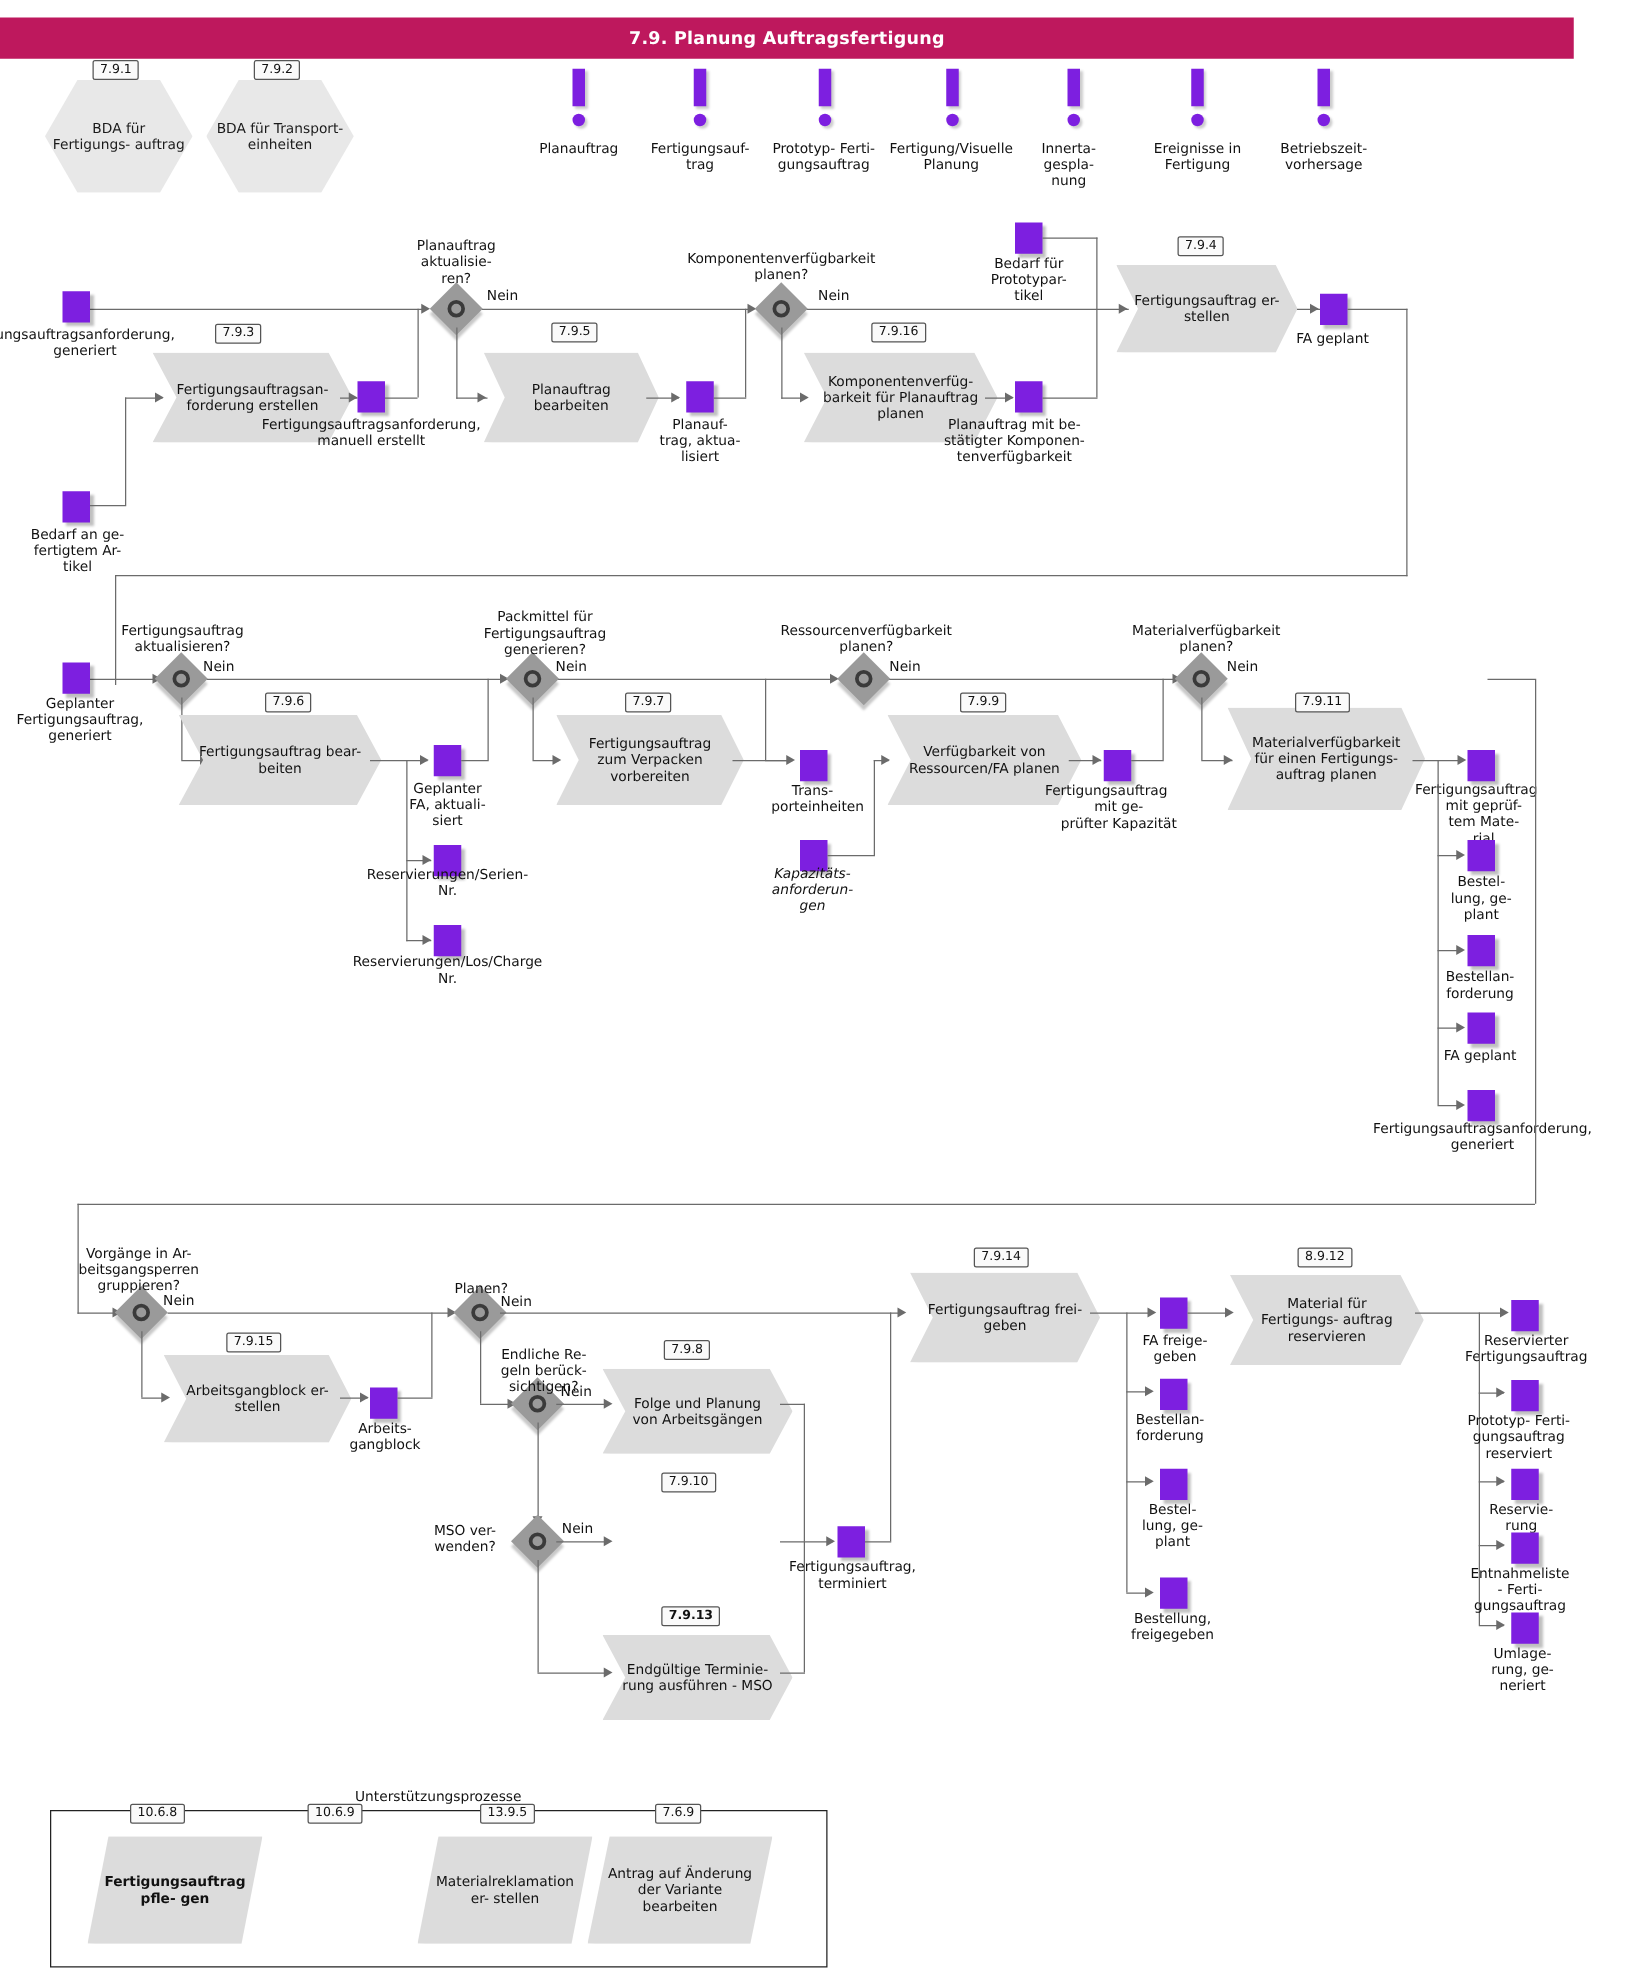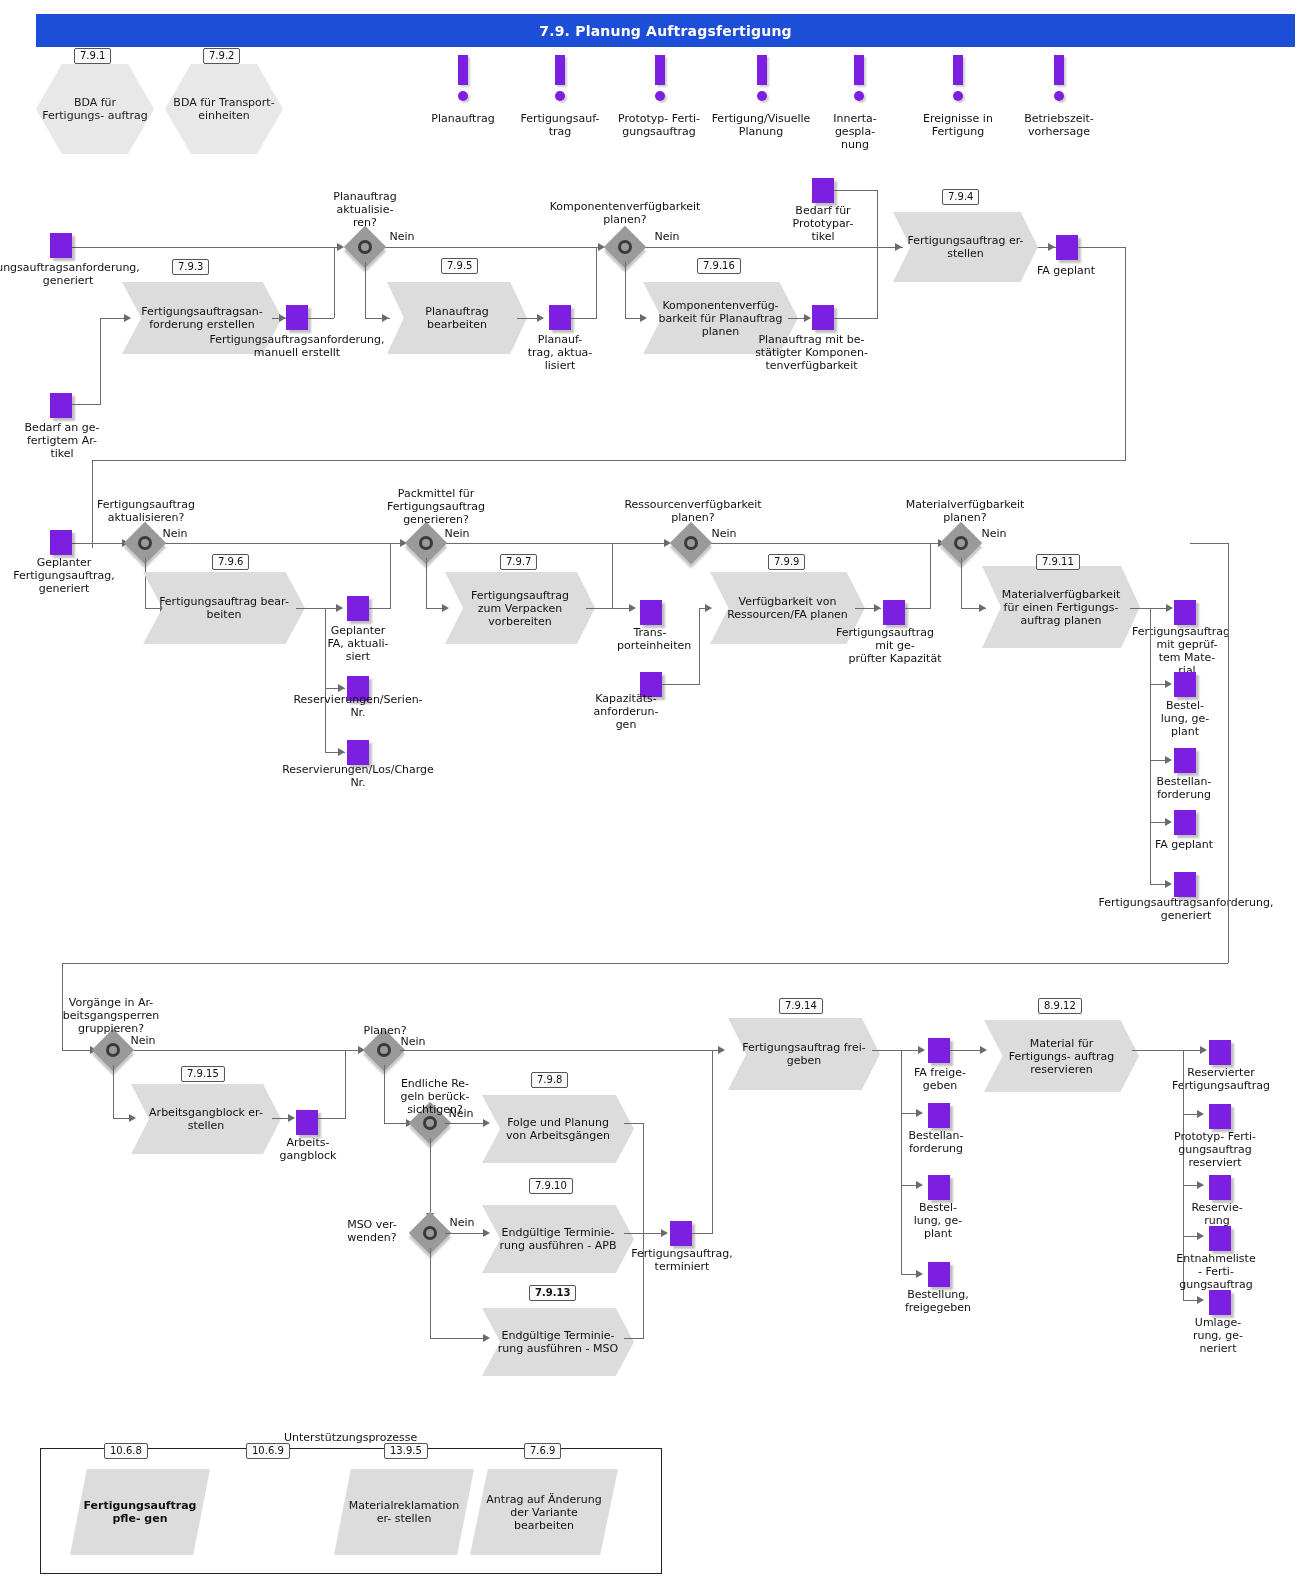--- a/index.html
+++ b/index.html
@@ -1,22 +1,22 @@
 <!DOCTYPE html>
 <html><head>
 <meta charset="utf-8">
 <style>
   html,body{margin:0;padding:0;background:#ffffff;}
   body{font-family:"DejaVu Sans","Liberation Sans",sans-serif;}
   #canvas{position:relative;width:1301px;height:1590px;overflow:hidden;background:#fff;}
 
   
-  .titlebar{position:absolute;left:0;top:14px;width:1259px;height:33px;background:#1d4ed8;
+  .titlebar{position:absolute;left:0;top:14px;width:1259px;height:33px;background:#be185d;
             color:#fff;font-weight:bold;font-size:14px;display:flex;align-items:center;
-            justify-content:center;letter-spacing:.2px;margin-left:36px;}
+            justify-content:center;letter-spacing:.2px;}
 
   
   .n{position:absolute;}
 
   
   .hex{width:118px;height:90px;position:relative;}
   .hex .body{position:absolute;inset:0;background:#e8e8e8;
      clip-path:polygon(22% 0,78% 0,100% 50%,78% 100%,22% 100%,0 50%);
      filter:drop-shadow(4px 4px 2px rgba(0,0,0,.22));}
   .hex .txt{position:absolute;left:0;right:0;top:50%;transform:translateY(-50%);
@@ -354,21 +354,21 @@
 
   <div class="ln hl" style="left:586px;top:608px;width:48px;"></div>
   <div class="arw" style="left:629px;top:604px;"></div>
   <div class="dob" style="left:640px;top:600px;"></div>
   <div class="lbl" style="left:617px;top:626px;width:66px;white-space:pre-line;">Trans-
 porteinheiten</div>
   <div class="ln vl" style="left:612px;top:543px;height:65px;"></div>
   <div class="ln hl" style="left:612px;top:608px;width:18px;"></div>
 
   <div class="dob" style="left:640px;top:672px;"></div>
-  <div class="lbl" style="left:586px;top:692px;width:80px;white-space:pre-line;">Kapazitäts-
+  <div class="lbl" style="left:610px;top:692px;width:80px;white-space:pre-line;font-style:italic;">Kapazitäts-
 anforderun-
 gen</div>
   <div class="ln hl" style="left:662px;top:684px;width:38px;"></div>
   <div class="ln vl" style="left:699px;top:608px;height:76px;"></div>
   <div class="ln hl" style="left:699px;top:608px;width:12px;"></div>
   <div class="arw" style="left:705px;top:604px;"></div>
 
   <div class="gw" style="left:676px;top:528px;">
       <div class="d"></div>
       <div class="c"></div>
@@ -527,27 +527,20 @@
   <div class="gw" style="left:415px;top:1218px;">
       <div class="d"></div>
       <div class="c"></div>
     </div>
   <div class="lbl just" style="left:330px;top:1218px;width:84px;white-space:pre-line;">MSO     ver-
 wenden?</div>
   <div class="lbl" style="left:445px;top:1216px;width:34px;">Nein</div>
 
   <div class="ln hl" style="left:445px;top:1233px;width:42px;"></div>
   <div class="arw" style="left:483px;top:1229px;"></div>
-  <div class="n" style="left:482px;top:1205px;width:152px;height:68px;">
-    <div class="chev" style="width:152px;height:68px;">
-        <div class="body"></div>
-      <div class="txt">Endgültige Terminie-
-rung ausführen - APB</div>
-      </div>
-  </div>
   <div class="tag" style="left:529px;top:1178px;">7.9.10</div>
 
   <div class="ln vl" style="left:430px;top:1248px;height:90px;"></div>
   <div class="ln hl" style="left:430px;top:1338px;width:57px;"></div>
   <div class="arw" style="left:483px;top:1334px;"></div>
   <div class="n" style="left:482px;top:1308px;width:152px;height:68px;">
     <div class="chev" style="width:152px;height:68px;">
         <div class="body"></div>
       <div class="txt">Endgültige Terminie-
 rung ausführen - MSO</div>

